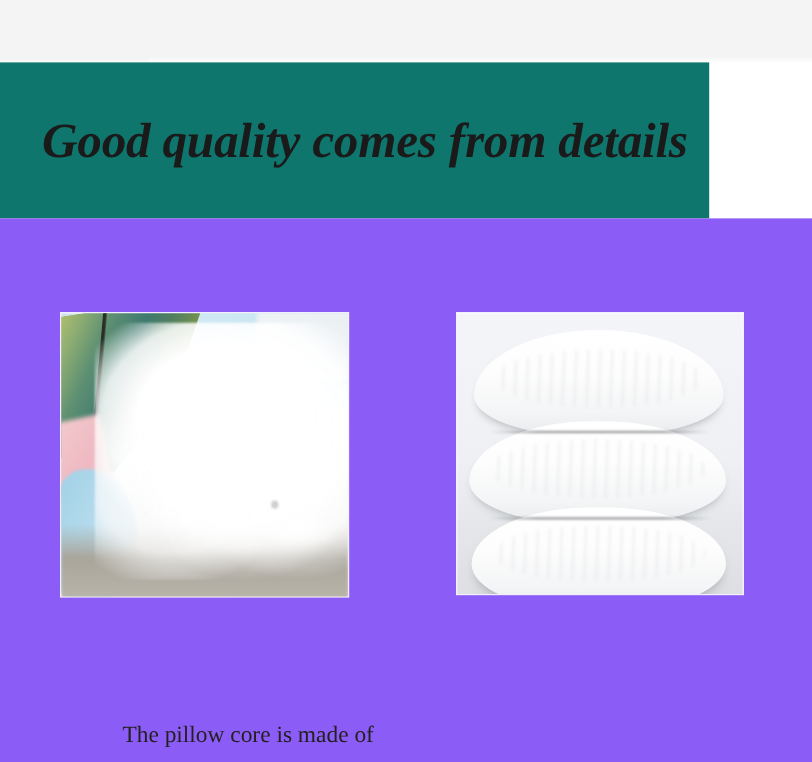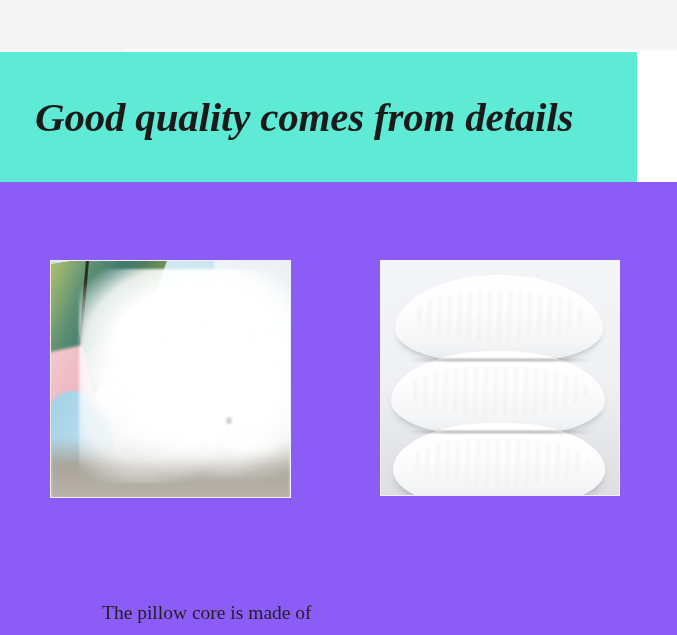--- a/index.html
+++ b/index.html
@@ -47,23 +47,23 @@
     width: 553px;
     height: 5px;
     background: linear-gradient(to bottom, #f6f6f6, #ffffff);
   }
 
   
   .heading-section {
     position: absolute;
     left: 0;
     top: 52px;
-    width: 637px;
+    width: 591px;
     height: 130px;
-    background: #5eead4;
+    background: #0f766e;
   }
   .page-title {
     position: absolute;
     left: 35px;
     top: 45px;
     font-family: "Liberation Serif", "DejaVu Serif", serif;
     font-size: 41px;
     font-weight: bold;
     font-style: italic;
     color: #1a1a1a;

